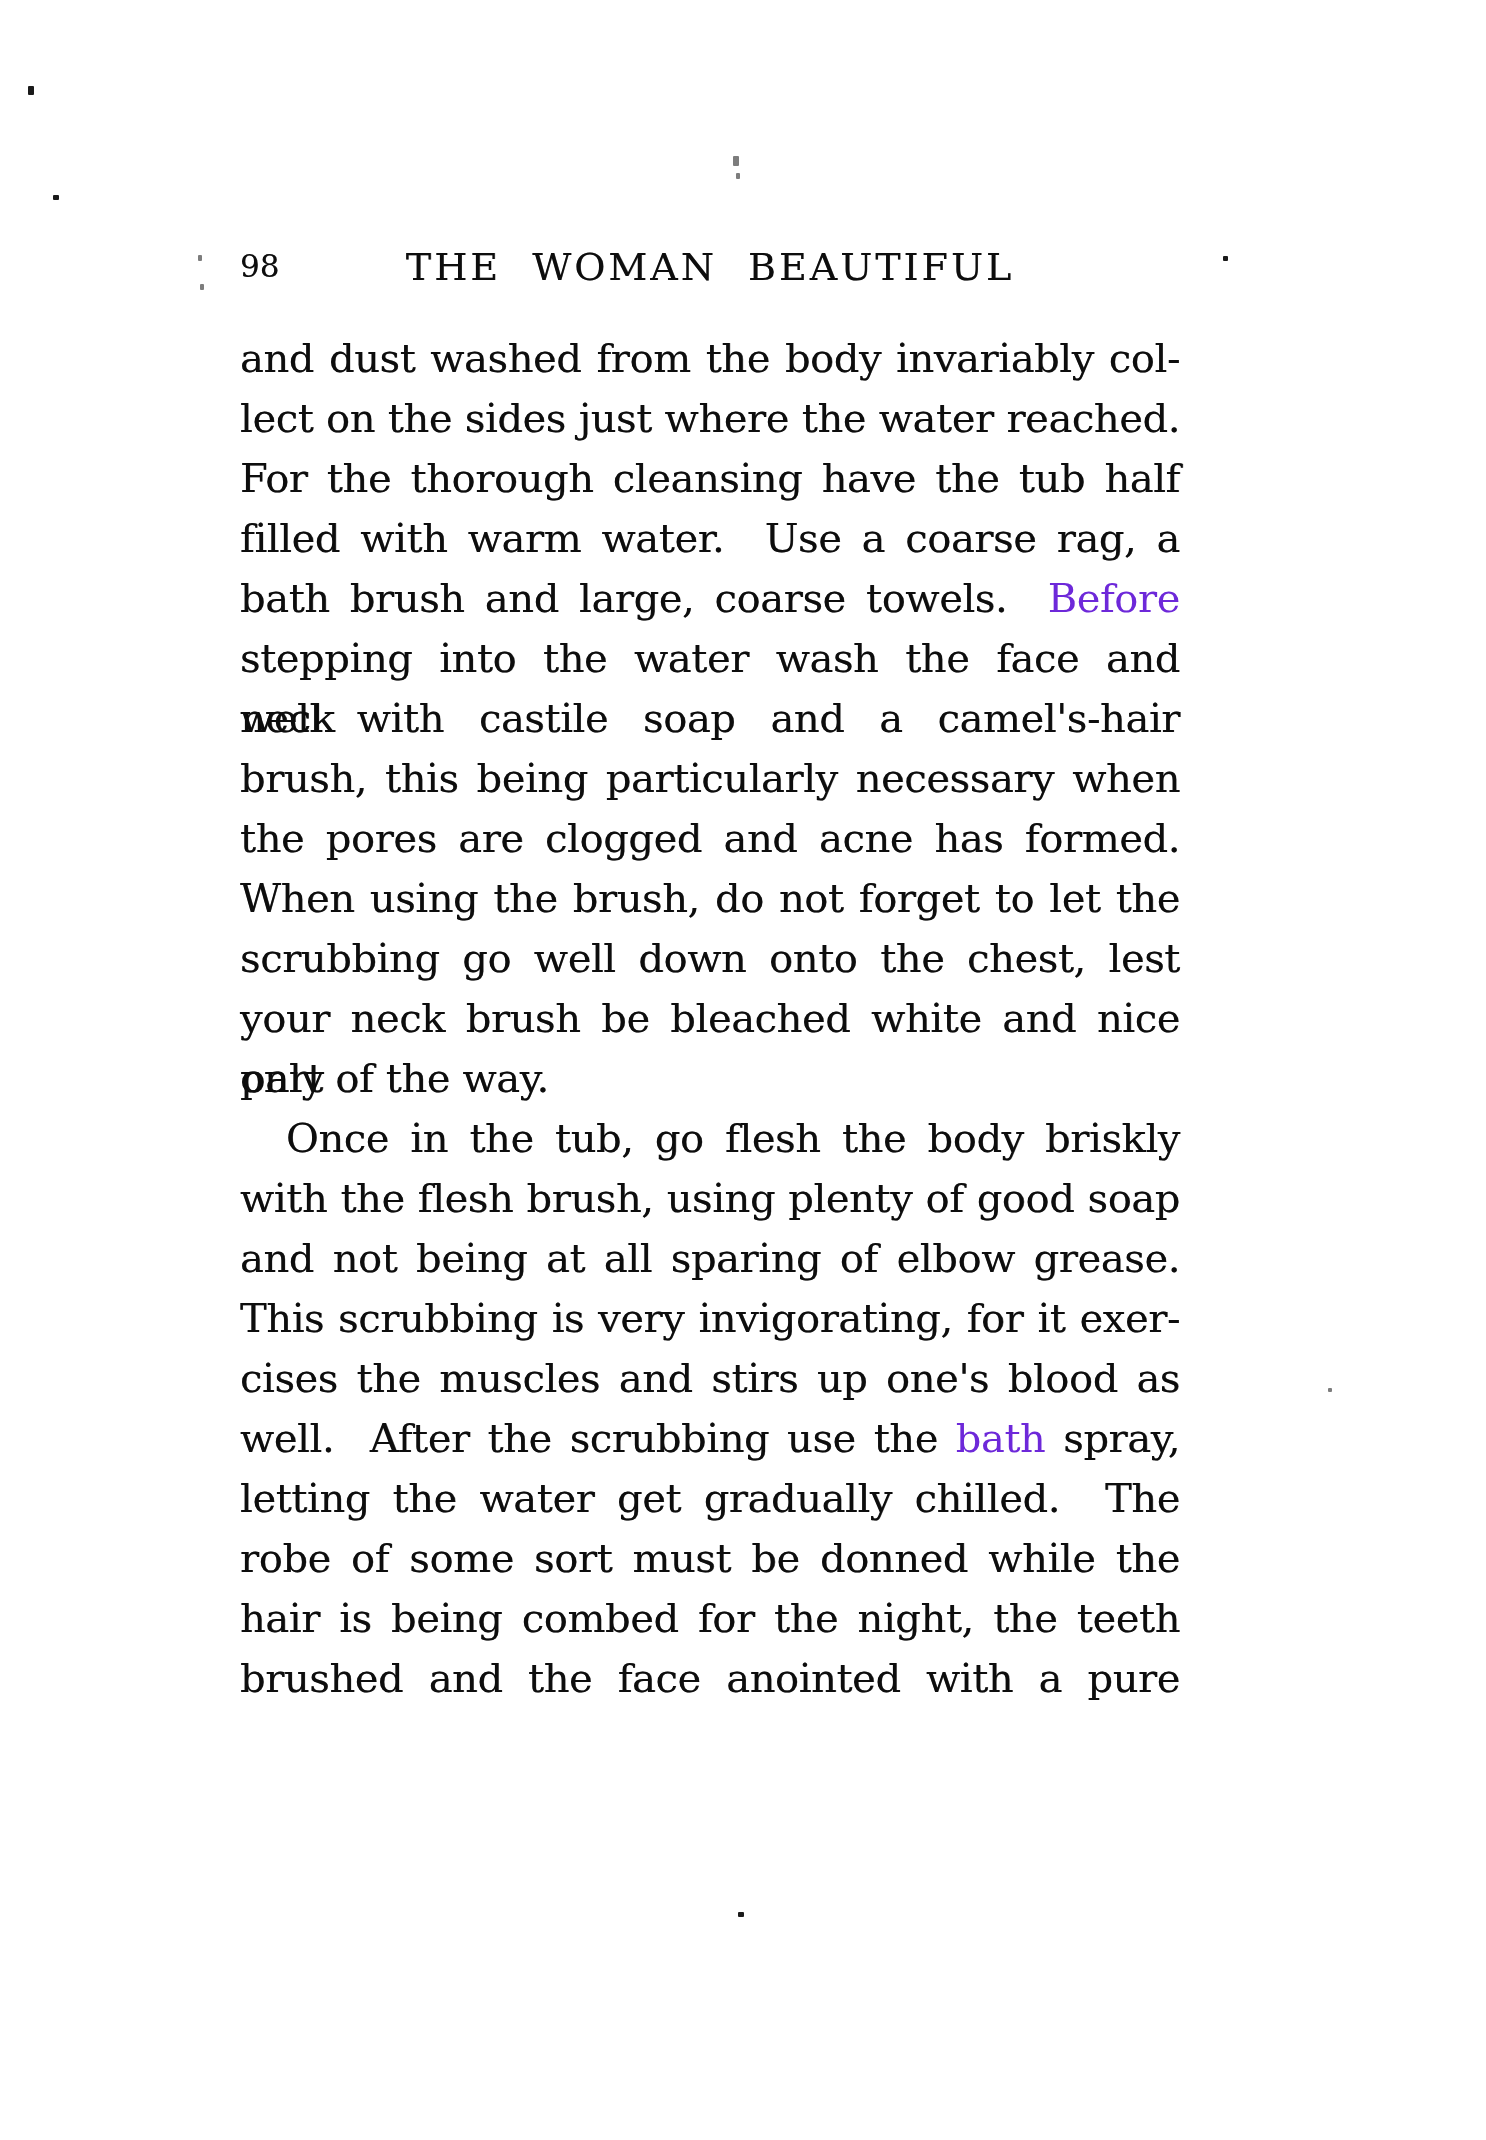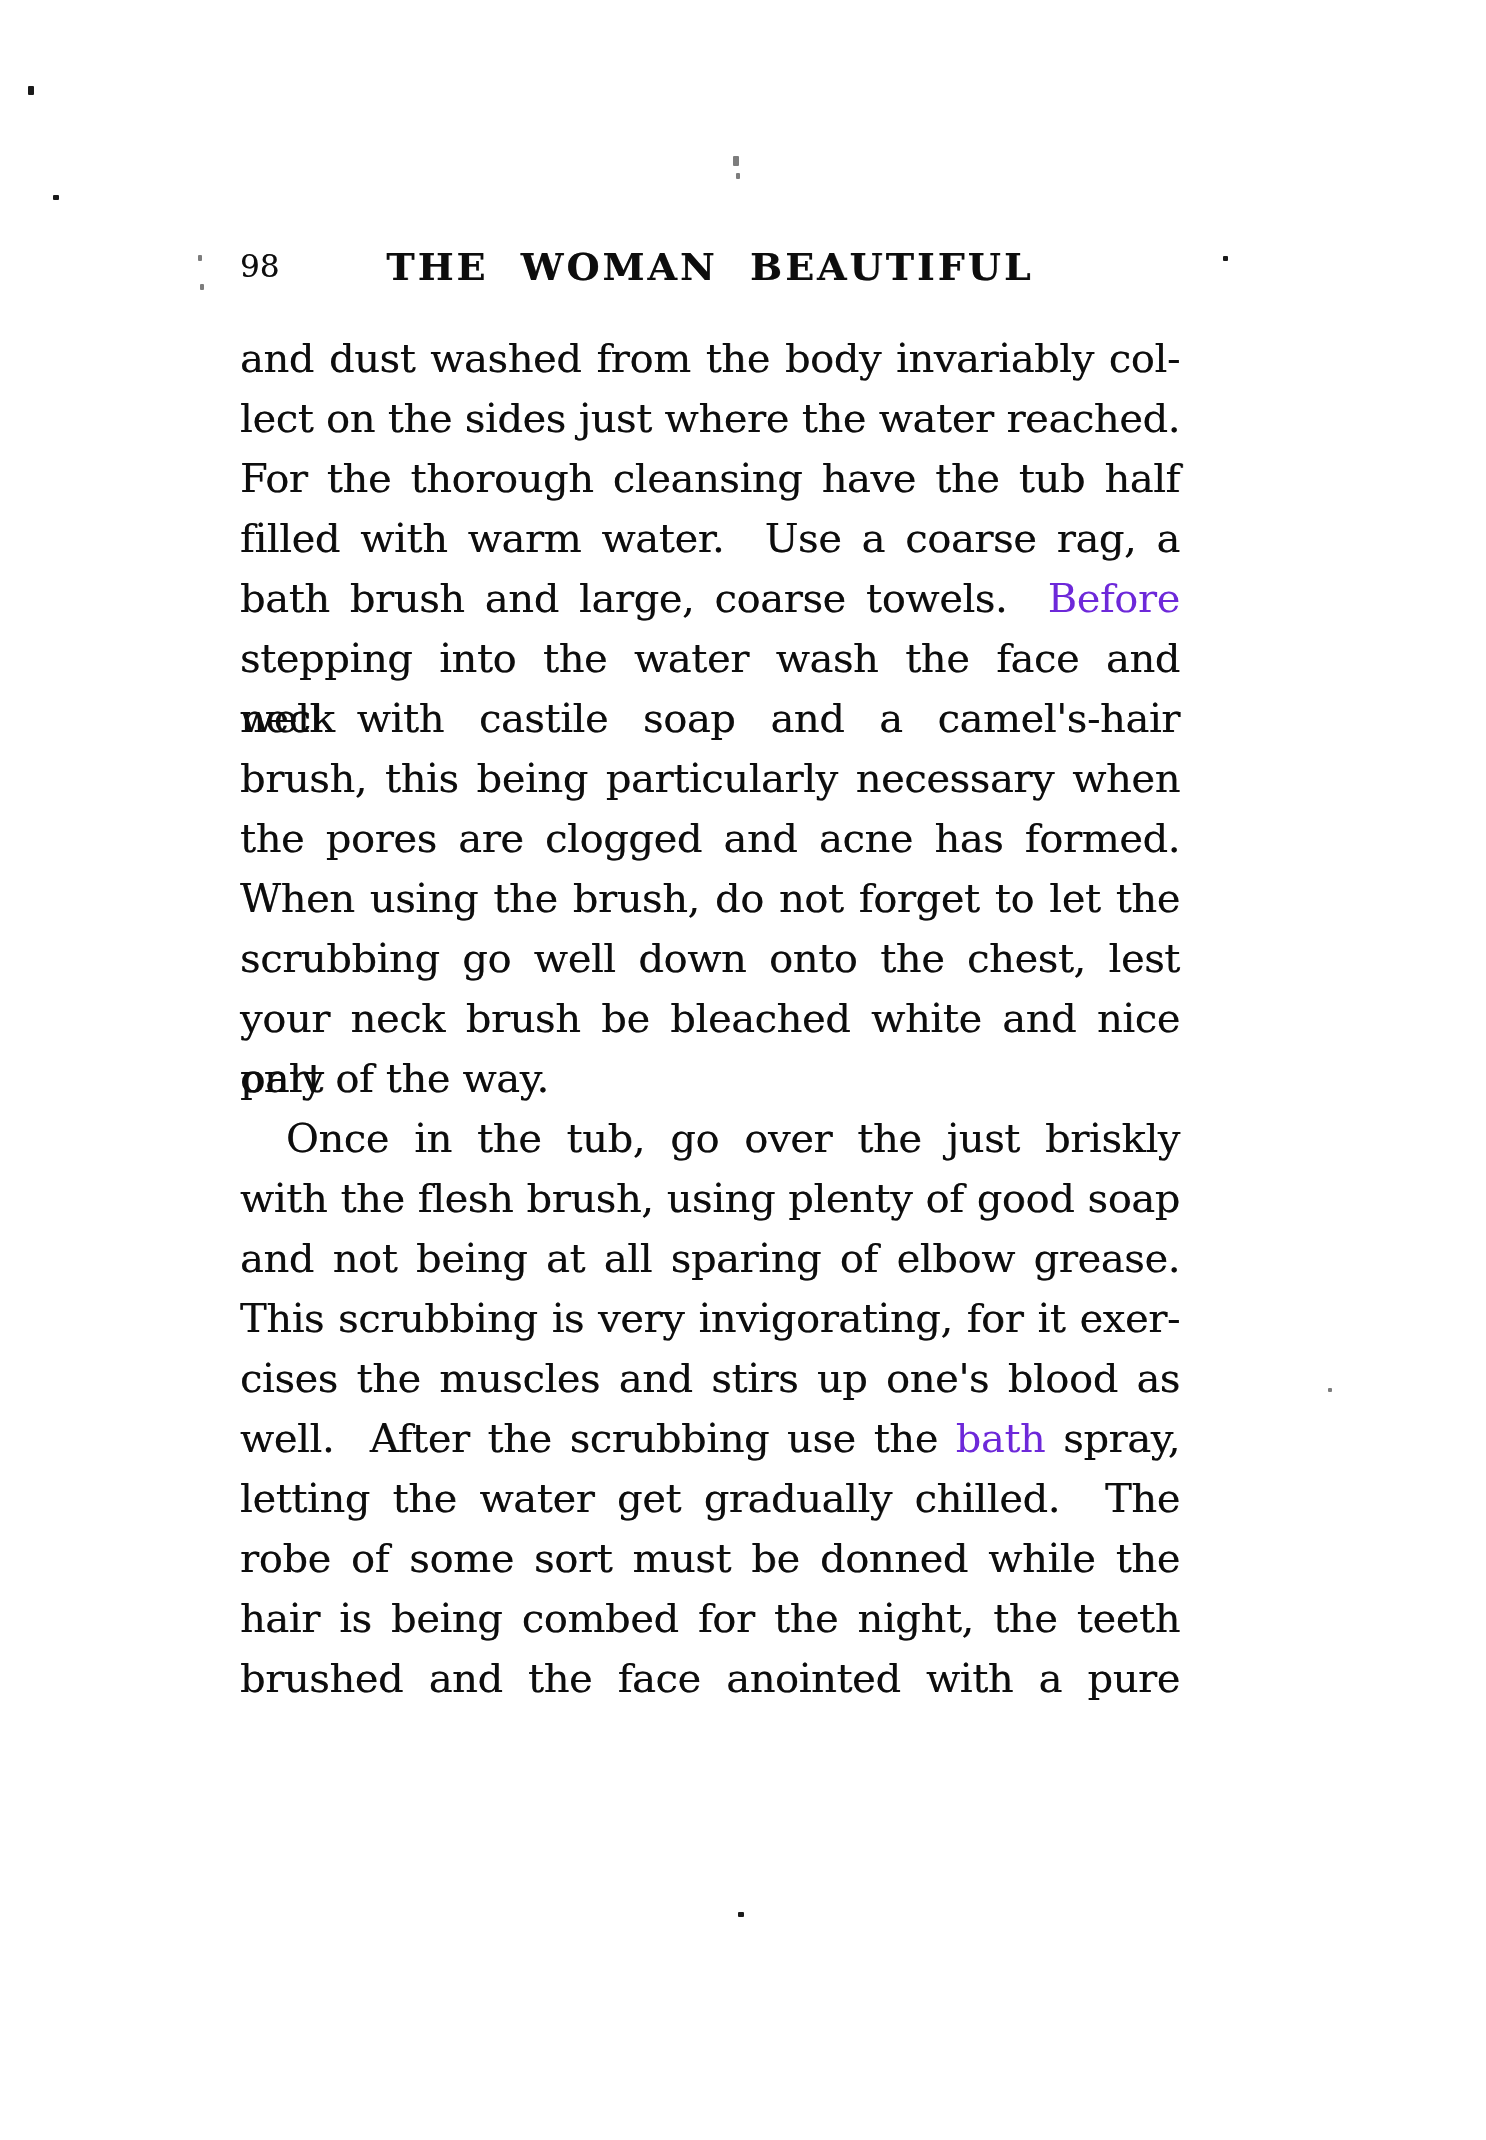--- a/index.html
+++ b/index.html
@@ -33,21 +33,20 @@
     left:0;
     right:0;
     top:3px;
     text-align:center;
     font-size:38px;
     line-height:44px;
     letter-spacing:3px;
     word-spacing:16px;
     color:#0d0d0d;
     text-shadow:0.3px 0.3px 0.5px rgba(0,0,0,0.5);
-    font-weight:bold;
   }
   .text-block{
     position:absolute;
     left:240px;
     top:328px;
     width:940px;
   }
   .line{
     height:60px;
     line-height:60px;
@@ -106,21 +105,21 @@
       <div class="line"><span>filled with warm water.&nbsp; Use a coarse rag, a</span></div>
       <div class="line"><span>bath brush and large, coarse towels.&nbsp; </span><span class="faded">Before</span></div>
       <div class="line"><span>stepping into the water wash the face and neck</span></div>
       <div class="line"><span>well with castile soap and a camel's-hair</span></div>
       <div class="line"><span>brush, this being particularly necessary when</span></div>
       <div class="line"><span>the pores are clogged and acne has formed.</span></div>
       <div class="line"><span>When using the brush, do not forget to let the</span></div>
       <div class="line"><span>scrubbing go well down onto the chest, lest</span></div>
       <div class="line"><span>your neck brush be bleached white and nice only</span></div>
       <div class="line end"><span>part of the way.</span></div>
-      <div class="line indent"><span>Once in the tub, go over the just briskly</span></div>
+      <div class="line indent"><span>Once in the tub, go flesh the body briskly</span></div>
       <div class="line"><span>with the flesh brush, using plenty of good soap</span></div>
       <div class="line"><span>and not being at all sparing of elbow grease.</span></div>
       <div class="line"><span>This scrubbing is very invigorating, for it exer-</span></div>
       <div class="line"><span>cises the muscles and stirs up one's blood as</span></div>
       <div class="line"><span>well.&nbsp; After the scrubbing use the </span><span class="faded">bath</span><span> spray,</span></div>
       <div class="line"><span>letting the water get gradually chilled.&nbsp; The</span></div>
       <div class="line"><span>robe of some sort must be donned while the</span></div>
       <div class="line"><span>hair is being combed for the night, the teeth</span></div>
       <div class="line"><span>brushed and the face anointed with a pure</span></div>
     </div>

